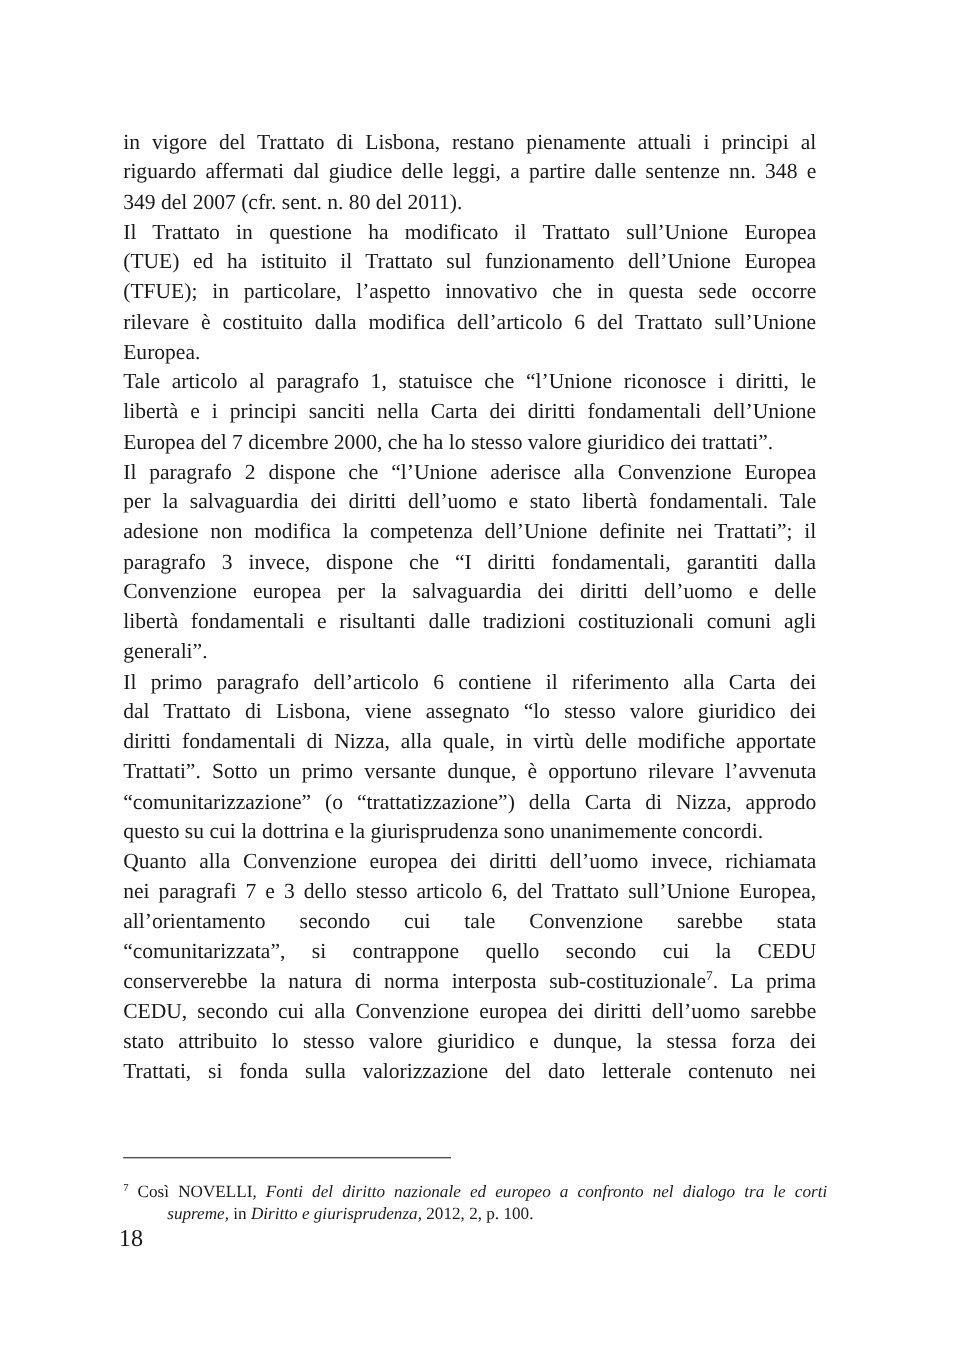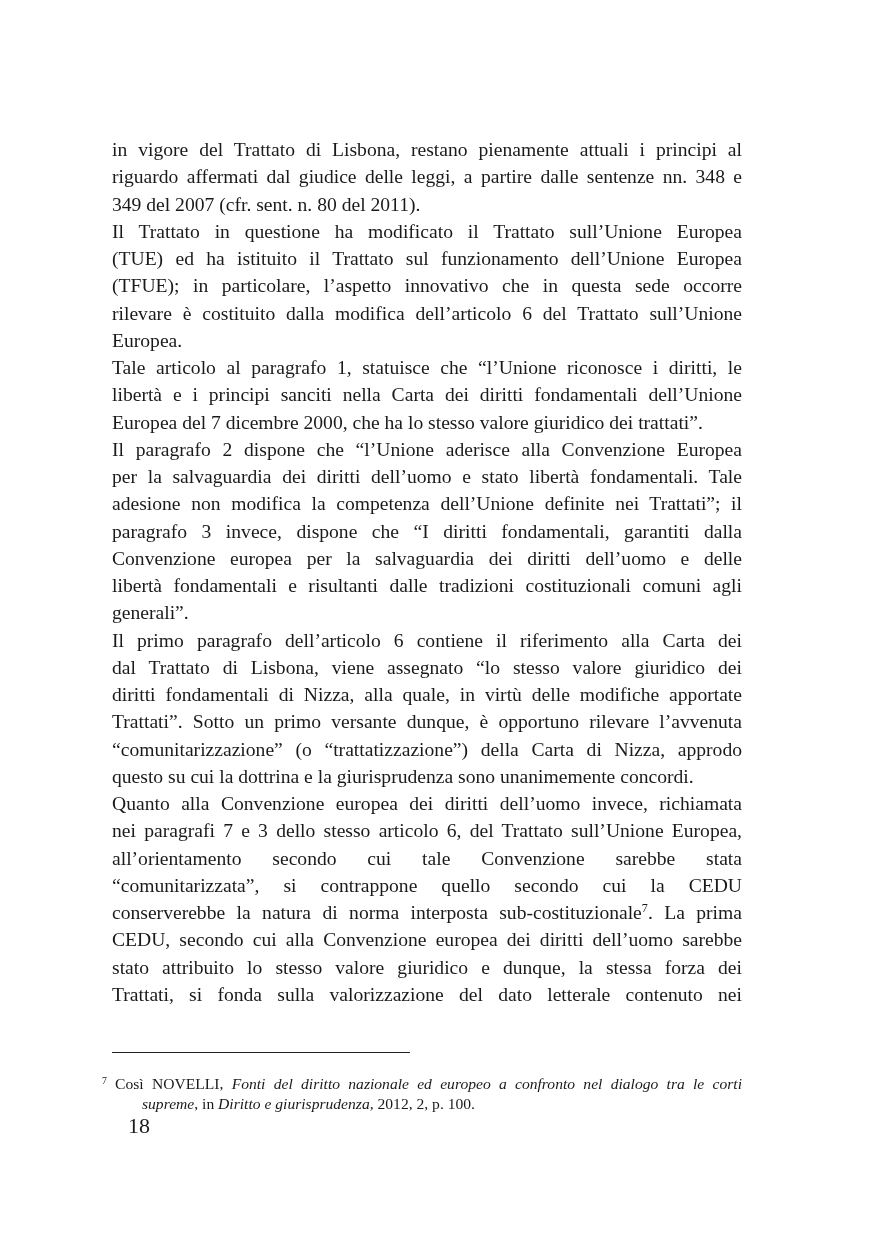--- a/index.html
+++ b/index.html
@@ -1,26 +1,26 @@
 <!DOCTYPE html>
 <html><head>
 <meta charset="utf-8">
 <style>
   html,body{margin:0;padding:0;background:#fff;}
   body{width:875px;height:1240px;position:relative;overflow:hidden;font-family:"Liberation Serif","DejaVu Serif",serif;color:#1a1a1a;}
-  .body-text{position:absolute;left:112px;top:136px;width:630px;font-size:19.6px;line-height:27.25px;}
+  .body-text{position:absolute;left:112px;top:116px;width:630px;font-size:19.6px;line-height:27.25px;}
   .para{margin:0;text-align:justify;}
   .ln{display:block;text-align:justify;text-align-last:justify;white-space:nowrap;}
   .ln.last{text-align-last:left;}
   .rule{position:absolute;left:112px;top:1052px;width:298px;height:0;border-top:1.5px solid #222;}
-  .footnote{position:absolute;left:102px;top:1074px;width:640px;font-size:15.6px;line-height:19.5px;}
+  .footnote{position:absolute;left:112px;top:1074px;width:640px;font-size:15.6px;line-height:19.5px;}
   .footnote .ln{text-align-last:justify;}
   .footnote .ln.last{text-align-last:left;margin-left:40px;}
   sup{font-size:0.62em;line-height:0;vertical-align:0.55em;}
-  .pagenum{position:absolute;left:128px;top:1113px;font-size:22px;line-height:26px;}
+  .pagenum{position:absolute;left:108px;top:1113px;font-size:22px;line-height:26px;}
 </style>
 </head>
 <body>
 
 <div class="body-text" id="body">
     <div class="para">
       <span class="ln">in vigore del Trattato di Lisbona, restano pienamente attuali i principi al</span>
       <span class="ln">riguardo affermati dal giudice delle leggi, a partire dalle sentenze nn. 348 e</span>
       <span class="ln last">349 del 2007 (cfr. sent. n. 80 del 2011).</span>
     </div>

